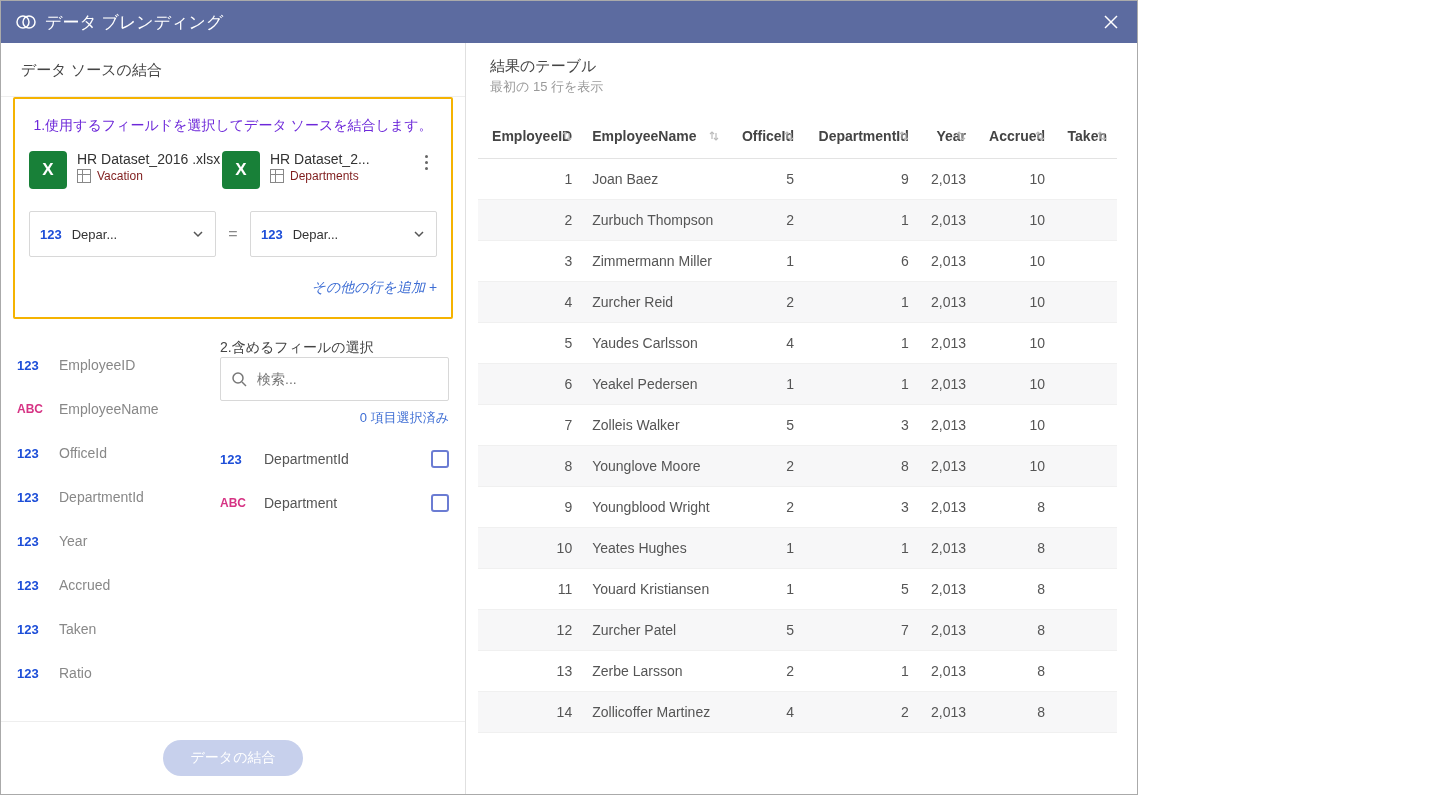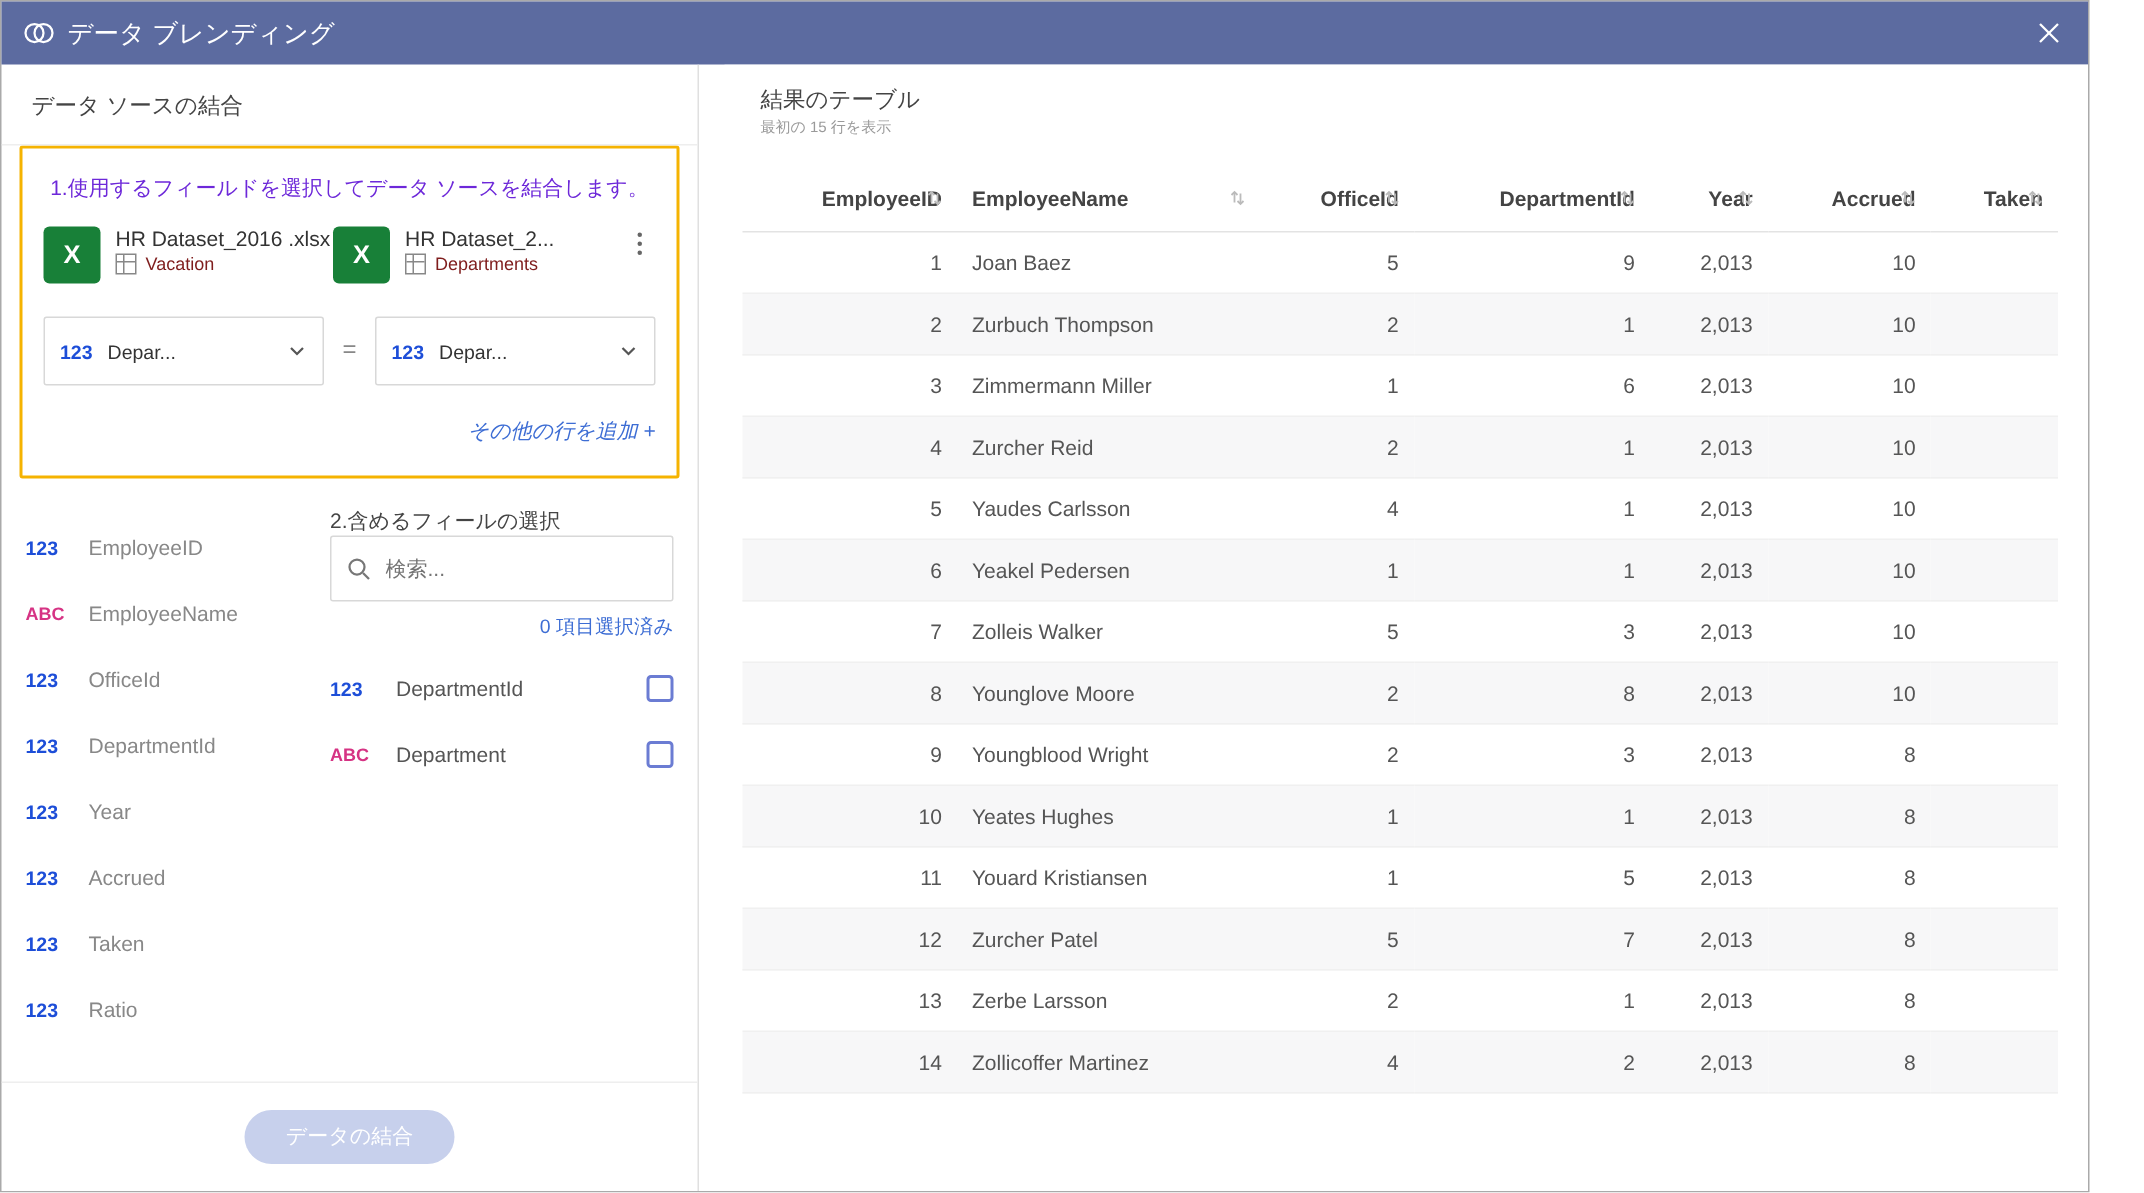--- a/index.html
+++ b/index.html
@@ -1,21 +1,21 @@
 <!DOCTYPE html>
 <html><head>
 <meta charset="utf-8">
 <style>
   * { box-sizing: border-box; margin: 0; padding: 0; }
   html, body { height: 100%; font-family: "Segoe UI", "Hiragino Kaku Gothic Pro", Meiryo, Arial, sans-serif; font-size: 13px; color: #333; background:#fff;}
-  .window { width: 1393px; height: 795px; display: flex; flex-direction: column; border:1px solid #aaa; }
+  .window { width: 1138px; height: 795px; display: flex; flex-direction: column; border:1px solid #aaa; }
   .titlebar { background: #5c6ba0; color: #fff; height: 42px; display:flex; align-items:center; padding:0 14px; }
   .titlebar .title { font-size: 17px; margin-left: 8px; flex:1; }
   .titlebar .close { width:24px; height:24px; display:flex; align-items:center; justify-content:center; cursor:pointer;}
-  .body { flex:1; display:flex; overflow:hidden;gap:17px;}
+  .body { flex:1; display:flex; overflow:hidden;}
   .left { width: 465px; border-right:1px solid #e0e0e0; display:flex; flex-direction:column; }
   .left-head { padding: 18px 20px 16px 20px; font-size:15px; color:#444; border-bottom:1px solid #eee;}
   .left-scroll { flex:1; padding: 0 12px 8px 12px; overflow:auto;}
   .step1 { border: 2.5px solid #f5b301; border-radius:2px; padding: 18px 14px 20px 14px; margin-bottom: 20px; }
   .step1-title { font-size:14px; color:#6d28d9; margin-bottom: 16px; text-align: center; }
   .sources { display:flex; align-items:flex-start;}
   .source { display:flex; align-items:flex-start; flex:1; min-width:0;}
   .excel-icon { width:38px; height:38px; background:#188038; border-radius:4px; display:flex; align-items:center; justify-content:center; color:#fff; font-weight:bold; font-size:17px; flex-shrink:0;}
   .source-meta { margin-left:10px; min-width:0; flex:1;}
   .source-name { font-size:14px; color:#333; white-space:nowrap; overflow:hidden; text-overflow:ellipsis;}
@@ -46,21 +46,21 @@
   .search-icon { width:16px; height:16px; margin-right:10px;}
   .selcount { text-align:right; color:#3d6dd4; font-size:13px; margin:6px 0 10px;}
   .check-item { display:flex; align-items:center; height:44px; font-size:14px; color:#555;}
   .check-item .lbl { flex:1;}
   .checkbox { width:18px; height:18px; border:2px solid #6b7cd3; border-radius:3px; cursor:pointer;}
   .footer { padding: 18px 0; display:flex; justify-content:center; border-top:1px solid #eee;}
   .combine-btn { background:#c7d0ec; color:#fff; font-size:14px; padding:9px 28px; border-radius:18px; border:none; cursor:not-allowed;}
   .right { flex:1; display:flex; flex-direction:column; overflow:hidden; background:#fff;}
   .right-head { padding: 14px 24px 10px 24px; }
   .right-title { font-size:15px; color:#444;}
-  .right-sub { font-size:10px; color:#9a9a9a; margin-top:2px;}
+  .right-sub { font-size:13px; color:#9a9a9a; margin-top:2px;}
   .table-wrap { flex:1; overflow:auto; padding: 8px 20px 20px 12px;}
   table { border-collapse:collapse; width:100%; }
   th { text-align:left; padding: 14px 10px; font-weight:600; font-size:14px; color:#444; border-bottom:1px solid #e3e3e3; position:relative; white-space:nowrap;}
   th.num, td.num { text-align:right;}
   th .sort { position:absolute; right:8px; top:50%; transform:translateY(-50%); width:14px; height:14px;}
   td { padding: 12px 10px; font-size:14px; color:#555; border-bottom:1px solid #f0f0f0;}
   tr.even td { background:#f7f7f8;}
   svg { display:block;}
 </style>
 </head>

